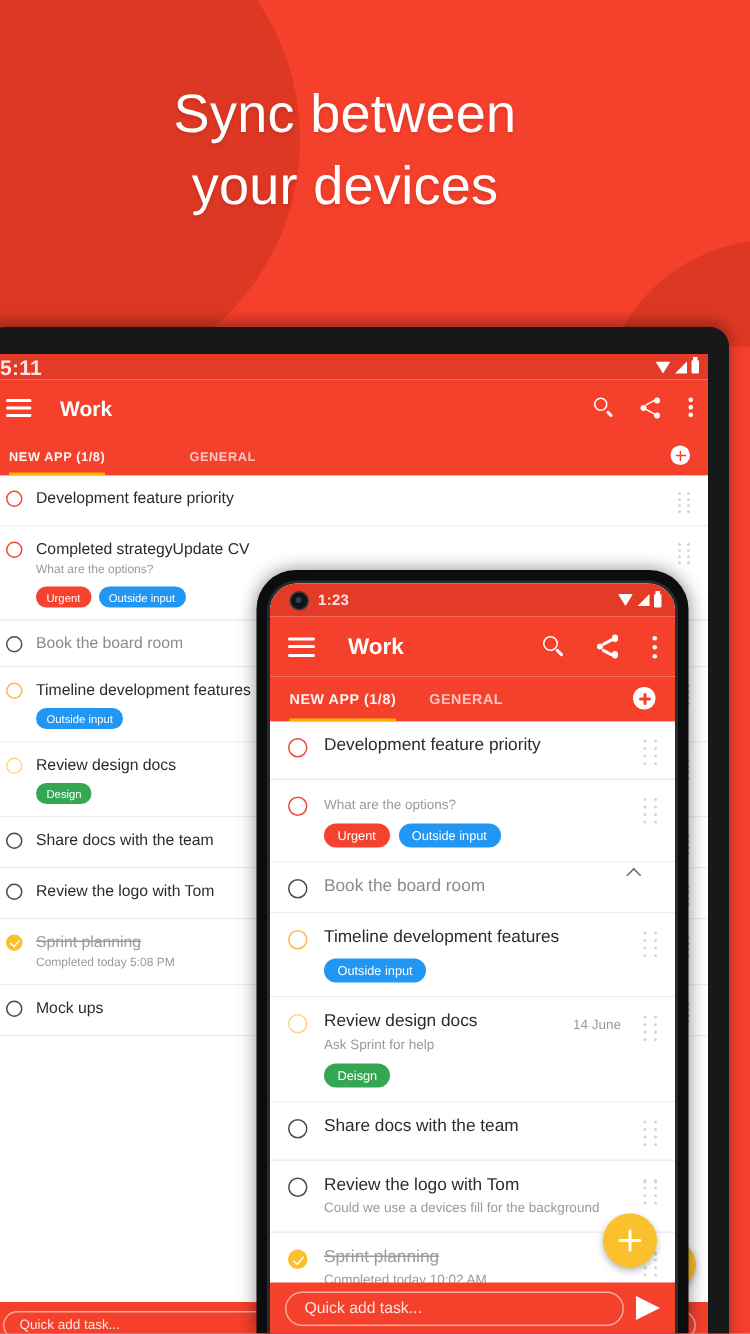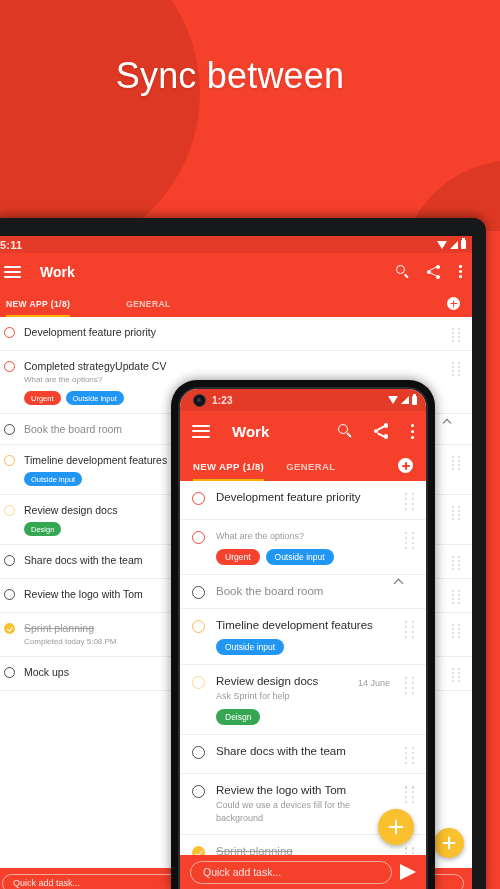--- a/index.html
+++ b/index.html
@@ -49,21 +49,21 @@
     position: relative; width: 100%; height: 100%;
     background: #ffffff; overflow: hidden;
   }
 
   
   .statusbar {
     display: flex; align-items: center;
     background: #e33b28; color: #ffe3de;
     padding: 0 6px;
   }
-  .statusbar .clock { font-size: 11px; font-weight: 700; letter-spacing: .2px; }
+  .statusbar .clock { font-size: 14px; font-weight: 700; letter-spacing: .2px; }
   .statusbar .sb-spacer { flex: 1; }
   .sb-icons { display: flex; align-items: center; gap: 3px; }
   .ic-wifi {
     width: 0; height: 0; border-left: 5px solid transparent;
     border-right: 5px solid transparent; border-top: 8px solid #fff;
     border-radius: 1px;
   }
   .ic-signal {
     width: 0; height: 0; border-left: 8px solid transparent;
     border-bottom: 8px solid #fff;
@@ -222,21 +222,21 @@
   .tablet .quickadd { height: 30px; padding: 0 8px; }
   .tablet .quickadd .field { height: 19px; padding: 0 10px; font-size: 9px; }
   .tablet .fab { width: 30px; height: 30px; right: 8px; bottom: 40px; }
   .tablet .fab:before { width: 13px; height: 2px; }
   .tablet .fab:after { width: 2px; height: 13px; }
   .tablet .chev { width: 6px; height: 6px; right: 22px; top: 6px; }
 
   
   .phone {
     position: absolute; left: 171px; top: 380px;
-    width: 264px; height: 509px;
+    width: 288px; height: 509px;
     background: #0c0d0e;
     border-radius: 26px 26px 0 0;
     box-shadow: 0 0 12px rgba(0,0,0,.45);
     padding: 7px 7px 0 7px;
     overflow: hidden;
   }
   .phone-inner {
     width: 100%; height: 100%;
     background: #2a2b2d; border-radius: 20px 20px 0 0;
     padding: 2px 2px 0 2px; overflow: hidden;
@@ -297,20 +297,21 @@
 </head>
 <body>
 
 <div id="root">
 
   <div class="promo">
     <div class="promo-circle-a"></div>
     <div class="promo-circle-b"></div>
     <div class="promo-title">
       <div>Sync between</div>
+      <div>your devices</div>
     </div>
   </div>
 
   <div class="tablet">
     <div class="tablet-screen">
 
       <div class="statusbar">
         <span class="clock">5:11</span>
         <span class="sb-spacer"></span>
         <span class="sb-icons">

